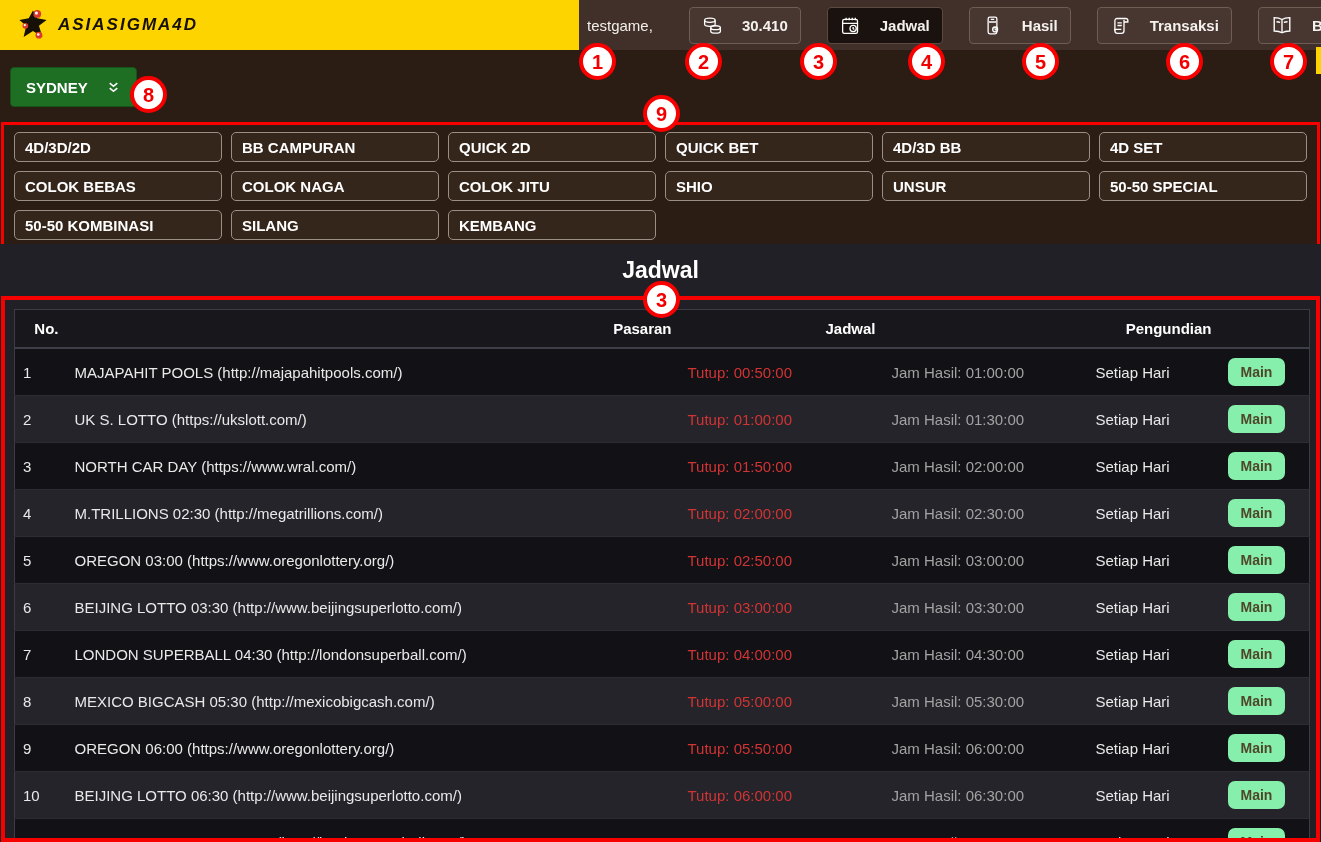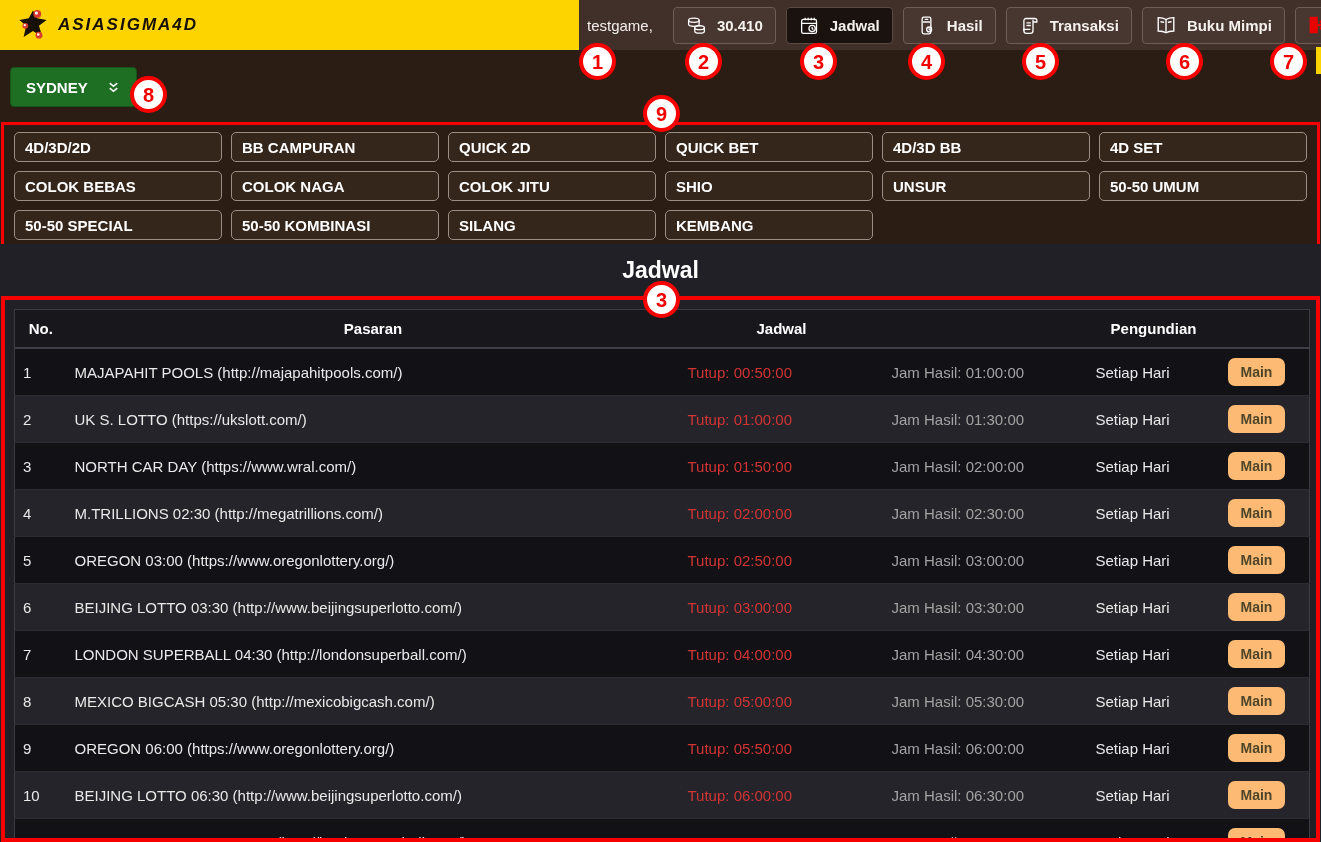--- a/index.html
+++ b/index.html
@@ -19,24 +19,24 @@
   .brand-text {
     color:#161006; font-weight:800; font-size:17px; letter-spacing:2px;
     font-style:italic;
   }
   .nav-bar {
     flex:1; background:#41302a; display:flex; align-items:center;
     padding:0 14px 0 8px; gap:10px;
   }
   .username { color:#f3eeea; font-size:15px; margin-right:10px; white-space:nowrap; }
   .nav-btn {
-    display:flex; align-items:center; gap:10px; background:#483731;
+    display:flex; align-items:center; gap:19px; background:#483731;
     border:1px solid #6f5c52; border-radius:4px; padding:5px 12px;
     color:#f5f1ed; font-weight:700; font-size:15px; height:37px;
-    cursor:pointer; font-family:"Liberation Sans", sans-serif; white-space:nowrap;
+    cursor:pointer; font-family:"Liberation Sans", sans-serif; white-space:nowrap;margin-left:16px;
   }
   .nav-btn.active { background:#1a120e; border-color:#5c4a41; }
   .nav-btn.logout { padding:5px 9px; }
   .nico { display:flex; align-items:center; }
   .scroll-thumb { position:absolute; right:0; top:47px; width:5px; height:27px; background:#fdd400; z-index:20; }
   
   .market-row { height:68px; padding:17px 0 0 10px; }
   .market-btn {
     display:flex; align-items:center; gap:18px; background:#1e6f24;
     border:1px solid #155517; border-radius:4px; padding:8px 15px;
@@ -63,31 +63,31 @@
   .schedule-title {
     text-align:center; font-size:23px; font-weight:700; color:#fff;
     padding:13px 0 12px 0;
   }
   .table-wrap {
     position:absolute; top:52px; left:1px; right:1px; bottom:0;
     border:4px solid #f70000; padding:9px 9px 0 9px; overflow:hidden;
   }
   table { width:100%; border-collapse:collapse; border:1px solid #3c3c44; table-layout:fixed; }
   th {
-    text-align:center; font-size:15px; font-weight:700; color:#fff;
+    text-align:right; font-size:15px; font-weight:700; color:#fff;
     padding:10px 8px; border-bottom:2px solid #3e3e46; background:#17171c;
   }
   td { font-size:15px; padding:9px 8px; color:#e9e9e9; white-space:nowrap; overflow:hidden; }
   tbody tr:nth-child(odd)  { background:#111116; }
   tbody tr:nth-child(even) { background:#24242a; }
   tbody tr { border-top:1px solid #2c2c34; }
   .c-tutup { color:#d23434;margin-top:40px; }
   .c-hasil { color:#a3a3a3; }
   .main-btn {
-    background:#fdba74; color:#4f462a; border:none; border-radius:7px;
+    background:#86efac; color:#4f462a; border:none; border-radius:7px;
     padding:6px 13px; font-size:14px; font-weight:600; cursor:pointer;
     font-family:"Liberation Sans", sans-serif;
   }
   
   .ann {
     position:absolute; width:37px; height:37px; border-radius:50%;
     background:#fff; border:4px solid #f80000; color:#f20000;
     font-weight:800; font-size:20px; display:flex; align-items:center;
     justify-content:center; z-index:30; line-height:1;
   }
@@ -202,21 +202,20 @@
   <button class="bet-btn">BB CAMPURAN</button>
   <button class="bet-btn">QUICK 2D</button>
   <button class="bet-btn">QUICK BET</button>
   <button class="bet-btn">4D/3D BB</button>
   <button class="bet-btn">4D SET</button>
   <button class="bet-btn">COLOK BEBAS</button>
   <button class="bet-btn">COLOK NAGA</button>
   <button class="bet-btn">COLOK JITU</button>
   <button class="bet-btn">SHIO</button>
   <button class="bet-btn">UNSUR</button>
-  <button class="bet-btn">50-50 UMUM</button>
   <button class="bet-btn">50-50 SPECIAL</button>
   <button class="bet-btn">50-50 KOMBINASI</button>
   <button class="bet-btn">SILANG</button>
   <button class="bet-btn">KEMBANG</button>
 </div>
 
 <section class="schedule-section">
   <h2 class="schedule-title">Jadwal</h2>
   <div class="table-wrap">
     <table>

